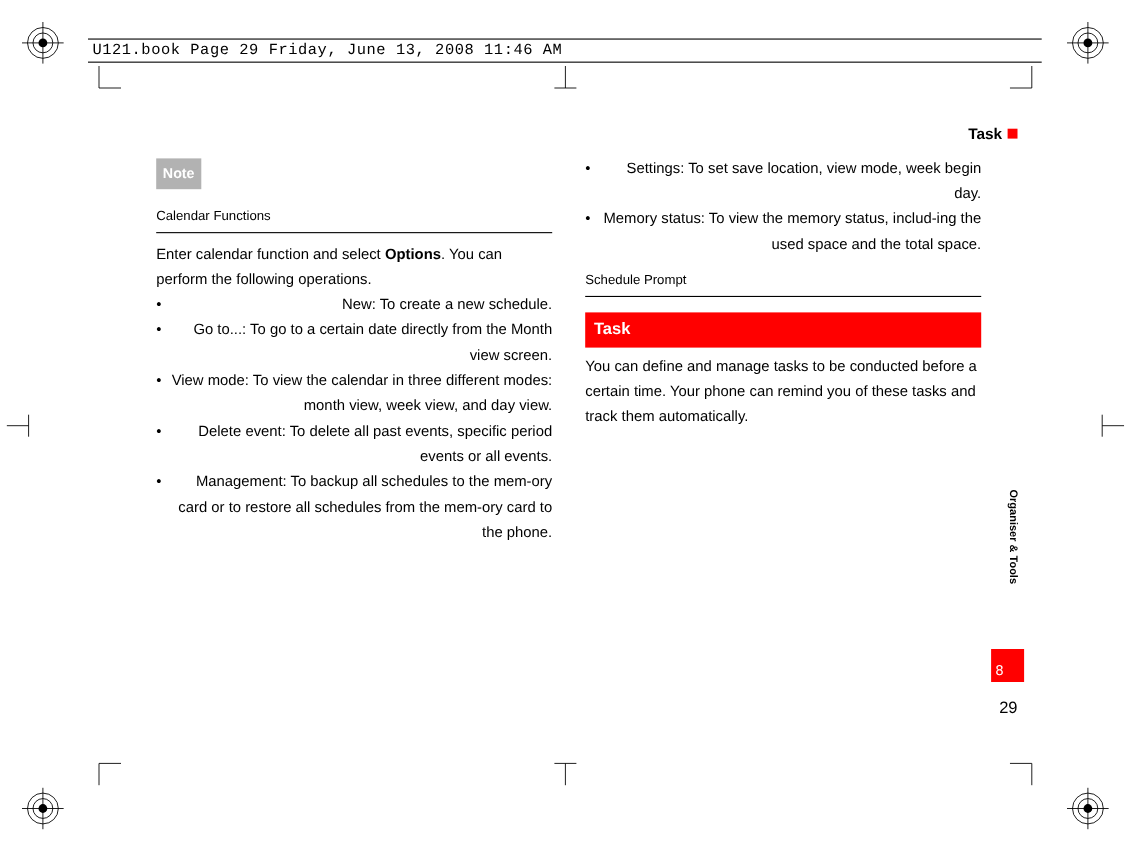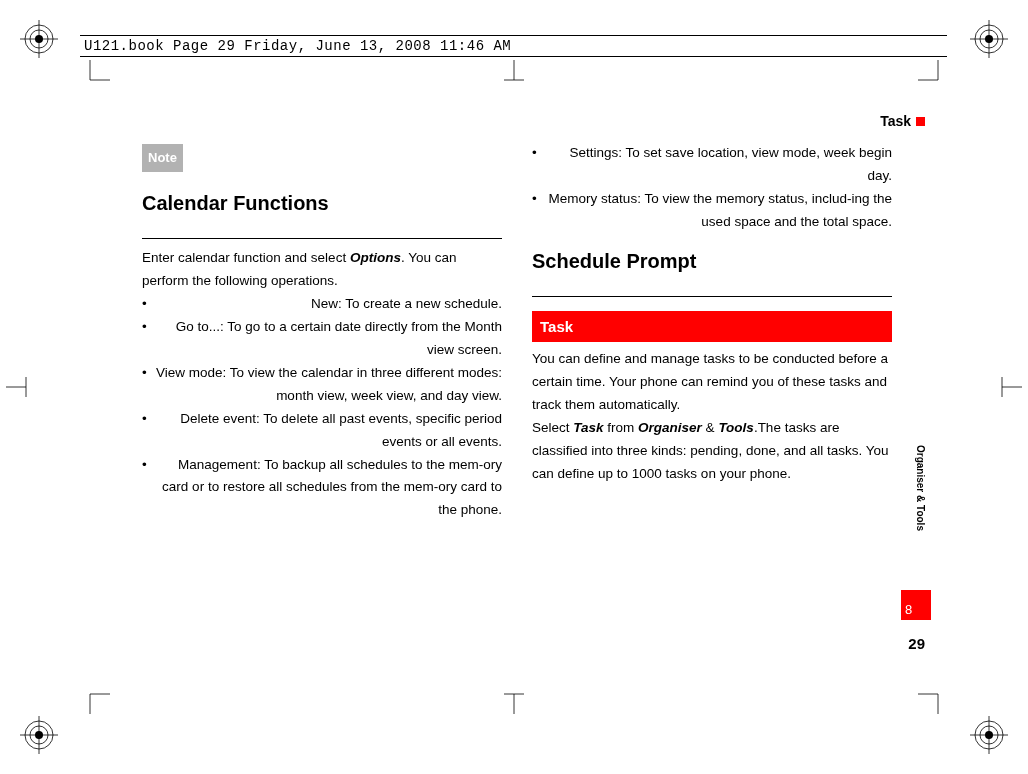--- a/index.html
+++ b/index.html
@@ -79,24 +79,24 @@
     background: #b2b2b2;
     color: #fff;
     font-weight: bold;
     font-size: 13px;
     padding: 3px 6px;
     height: fit-content;
     margin-top: 2px;
   }
   .note-body { flex: 1; }
   h2.sub {
-    font-size: 20px;
-    font-weight: bold;
+    font-size: 12px;
+    font-weight: normal;
     border-bottom: 1px solid #000;
-    padding-bottom: 18px;
+    padding-bottom: 5px;
     margin-top: 4px;
     margin-bottom: 8px;
   }
   ul.bullets { list-style: none; }
   ul.bullets > li {
     position: relative;
     padding-left: 12px;
     margin-bottom: 0;
     text-align: right;
   }
@@ -135,23 +135,23 @@
     display: flex;
     align-items: flex-end;
     justify-content: flex-start;
     padding: 3px 4px;
   }
   .page-num {
     position: absolute;
     right: 103px;
     top: 635px;
     font-size: 15px;
-    font-weight: bold;
-  }
-  .bold { font-weight: bold; font-style: italic; }
+    font-weight: normal;
+  }
+  .bold { font-weight: bold; }
 </style>
 </head>
 <body>
 
 <div class="reg-circle" style="top:20px;left:20px">
   <svg viewBox="0 0 38 38">
       <circle cx="19" cy="19" r="14" fill="none" stroke="#000" stroke-width="0.8"></circle>
       <circle cx="19" cy="19" r="9" fill="none" stroke="#000" stroke-width="0.8"></circle>
       <circle cx="19" cy="19" r="4" fill="#000"></circle>
       <line x1="0" y1="19" x2="38" y2="19" stroke="#000" stroke-width="0.8"></line>
@@ -266,23 +266,20 @@
 
   <div class="col">
     <ul class="bullets">
       <li>Settings: To set save location, view mode, week begin day.</li>
       <li>Memory status: To view the memory status, includ-ing the used space and the total space.</li>
     </ul>
     <h2 class="sub" style="margin-top:10px">Schedule Prompt</h2>
 
     <div class="task-banner">Task</div>
     <p>You can define and manage tasks to be conducted before a certain time. Your phone can remind you of these tasks and track them automatically.</p>
-    <p>
-      <span>Select </span><span class="bold">Task</span><span> from </span><span class="bold">Organiser</span><span> &amp; </span><span class="bold">Tools</span><span>.The tasks are classified into three kinds: pending, done, and all tasks. You can define up to 1000 tasks on your phone.</span>
-    </p>
   </div>
 </div>
 
 <div class="side-label">Organiser &amp; Tools</div>
 <div class="side-chapter">
   <span>8</span>
 </div>
 <div class="page-num">29</div>
 
 </body></html>

